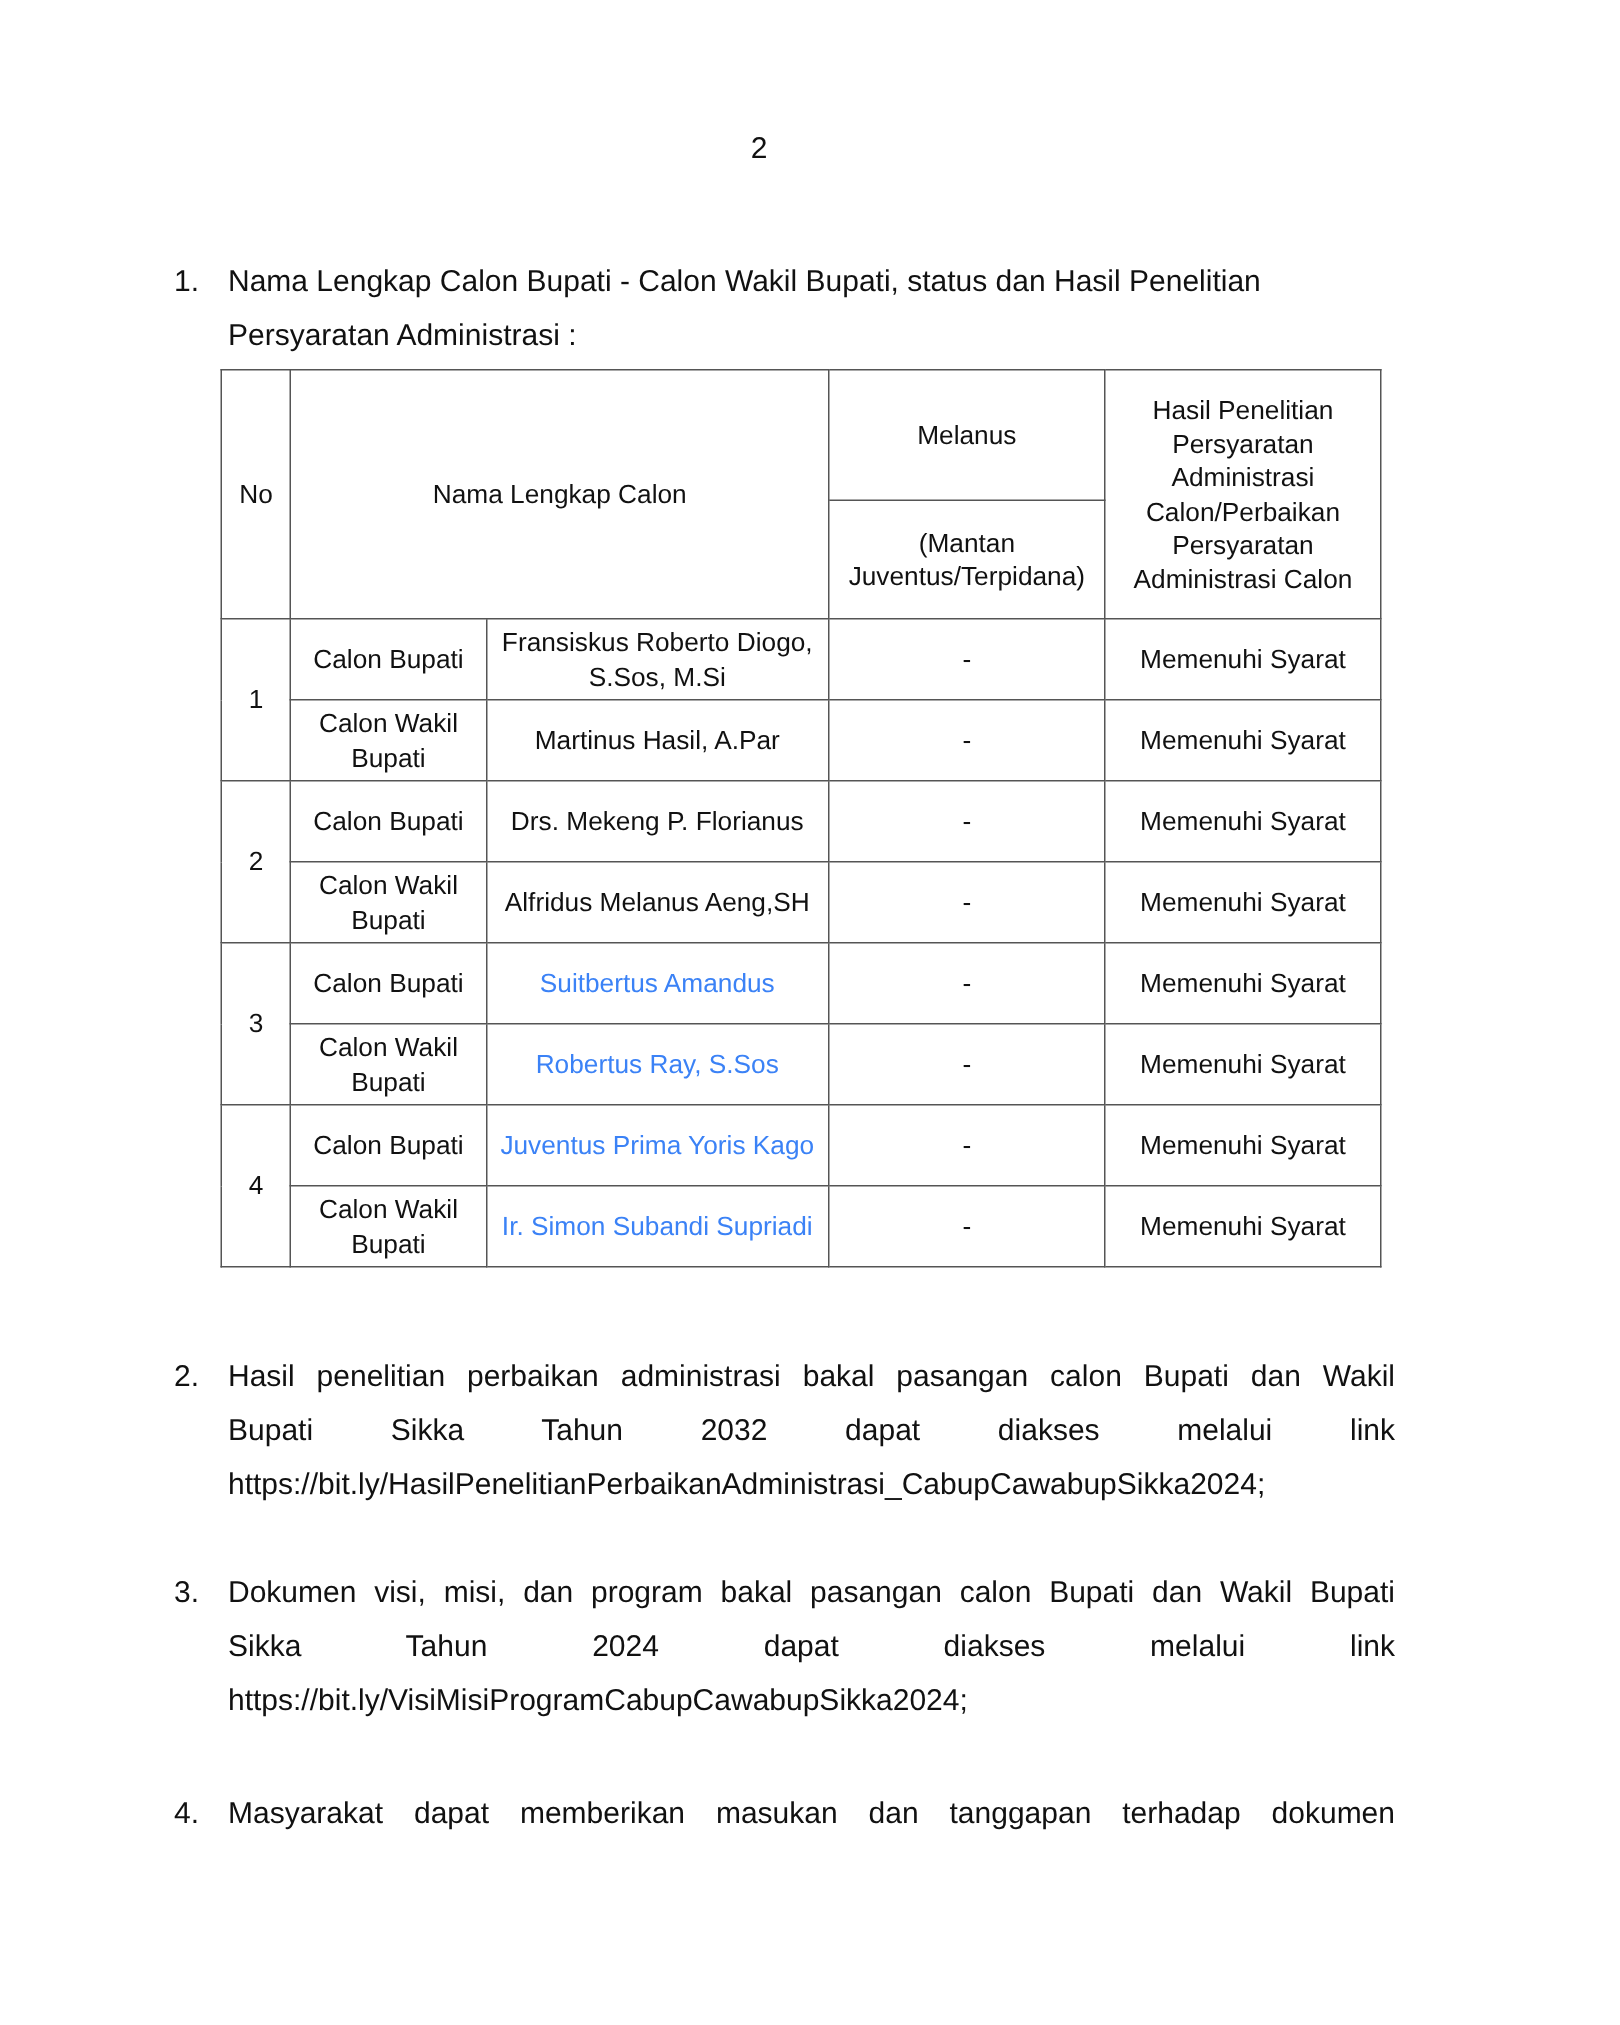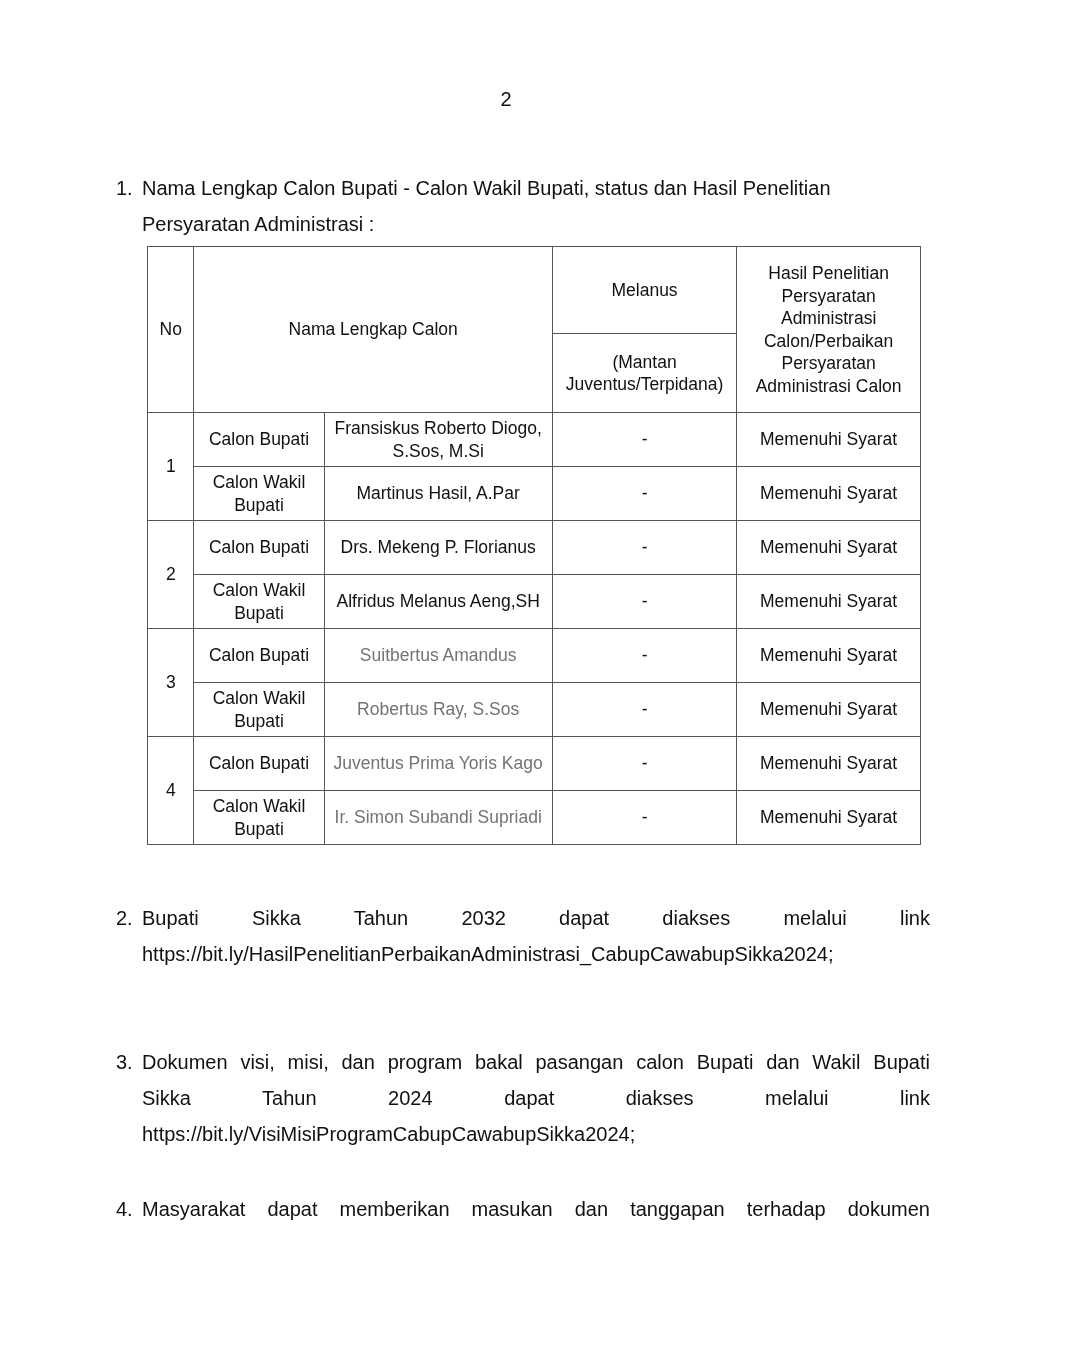--- a/index.html
+++ b/index.html
@@ -1,37 +1,37 @@
 <!DOCTYPE html>
 <html><head>
 <meta charset="utf-8">
 <style>
   html, body { margin: 0; padding: 0; background: #ffffff; }
   body { width: 1080px; height: 1350px; position: relative; overflow: hidden;
          font-family: "Liberation Sans", sans-serif; color: #111111; }
   .page-num { position: absolute; top: 88px; left: 0; width: 1012px; text-align: center; font-size: 20px; }
   .item { position: absolute; left: 116px; width: 814px; font-size: 20px; line-height: 36px; }
   .item .num { position: absolute; left: 0; top: 0; }
-  .item .body { margin-left: 26px; text-align: justify; }
+  .item .body { margin-left: 36px; text-align: justify; }
   .line { display: block; }
   .line.just { text-align: justify; text-align-last: justify; }
 
   table.cand { position: absolute; left: 147px; top: 246px; width: 774px;
                border-collapse: collapse; font-size: 17.5px; }
   table.cand td, table.cand th { border: 1.5px solid #555555; text-align: center; vertical-align: middle;
                font-weight: normal; padding: 0 2px; line-height: 22.5px; }
   th.h-no { width: 42px; }
   th.h-status-top { height: 86px; }
   th.h-status-bot { height: 78px; }
   td.role { width: 127px; }
   td.name { width: 227px; }
   td.status { width: 180px; }
   td.result { width: 180px; }
   tr.row td { height: 53px; }
-  .blue { color: #737373; }
+  .blue { color: #3b82f6; }
 </style>
 </head>
 <body>
 
 <div class="page-num">2</div>
 
 <div class="item" style="top:170px;">
   <span class="num">1.</span>
   <div class="body">
     <span class="line">Nama Lengkap Calon Bupati - Calon Wakil Bupati, status dan Hasil Penelitian</span>
@@ -113,20 +113,21 @@
         <td class="name blue"><span>Ir. Simon Subandi Supriadi</span></td>
         <td class="status"><span>-</span></td>
         <td class="result"><span>Memenuhi Syarat</span></td>
       </tr>
     </tbody>
 </table>
 
 <div class="item" style="top:900px;">
   <span class="num">2.</span>
   <div class="body">
+    <span class="line just">Hasil penelitian perbaikan administrasi bakal pasangan calon Bupati dan Wakil</span>
     <span class="line just">Bupati Sikka Tahun 2032 dapat diakses melalui link</span>
     <span class="line">https://bit.ly/HasilPenelitianPerbaikanAdministrasi_CabupCawabupSikka2024;</span>
   </div>
 </div>
 
 <div class="item" style="top:1044px;">
   <span class="num">3.</span>
   <div class="body">
     <span class="line just">Dokumen visi, misi, dan program bakal pasangan calon Bupati dan Wakil Bupati</span>
     <span class="line just">Sikka Tahun 2024 dapat diakses melalui link</span>

